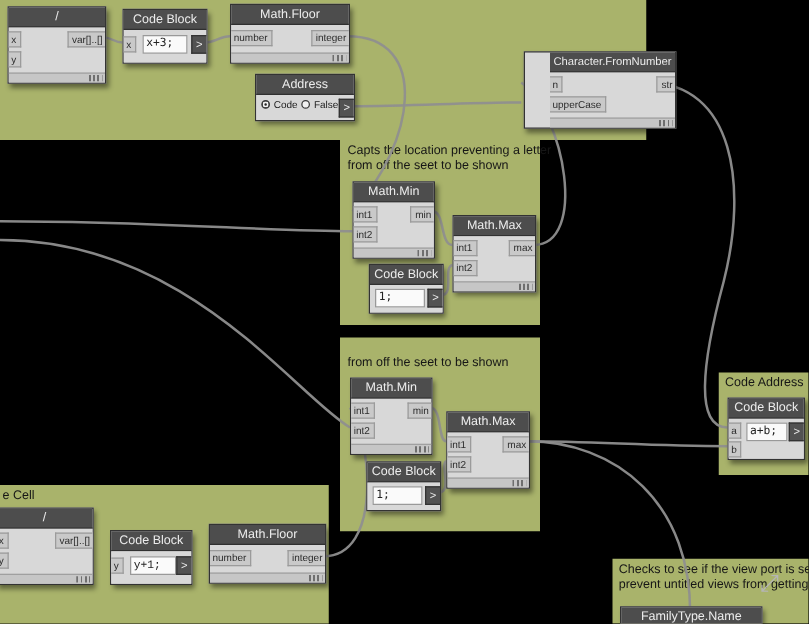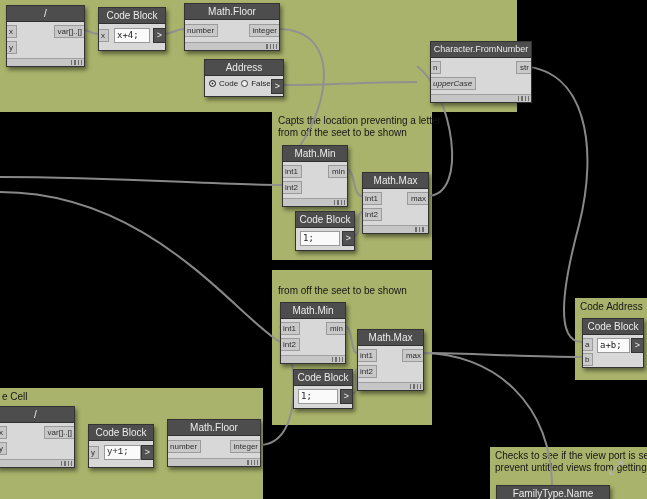--- a/index.html
+++ b/index.html
@@ -88,21 +88,21 @@
     </div>
     <div class="nf">
         <span class="lace"></span>
       </div>
   </div>
 
   <div class="node" style="left:98px;top:7px;width:66px;">
     <div class="nh">Code Block</div>
     <div class="nb" style="height:26px;">
       <span class="pi" style="top:5px;">x</span>
-      <span class="cbf" style="left:15px;top:4px;width:30px;">x+4;</span>
+      <span class="cbf" style="left:15px;top:4px;width:30px;">x+3;</span>
       <span class="caret" style="top:4px;">&gt;</span>
     </div>
   </div>
 
   <div class="node" style="left:184px;top:3px;width:94px;">
     <div class="nh">Math.Floor</div>
     <div class="nb" style="height:22px;">
       <span class="pi" style="top:4px;">number</span>
       <span class="po" style="top:4px;">integer</span>
     </div>
@@ -117,25 +117,25 @@
       <span class="radio-row">
         <span class="rdot sel"></span>
         <span>Code</span>
         <span class="rdot"></span>
         <span>False</span>
       </span>
       <span class="caret" style="top:3px;">&gt;</span>
     </div>
   </div>
 
-  <div class="node" style="left:430px;top:41px;width:100px;">
+  <div class="node" style="left:419px;top:41px;width:100px;padding-left:20px;">
     <div class="nh small">Character.FromNumber</div>
     <div class="nb" style="height:36px;">
       <span class="pi" style="top:3px;">n</span>
-      <span class="pi" style="top:19px;font-style:italic;">upperCase</span>
+      <span class="pi" style="top:19px;">upperCase</span>
       <span class="po" style="top:3px;">str</span>
     </div>
     <div class="nf">
         <span class="lace"></span>
       </div>
   </div>
 
   <div class="node" style="left:282px;top:145px;width:64px;">
     <div class="nh">Math.Min</div>
     <div class="nb" style="height:36px;">

